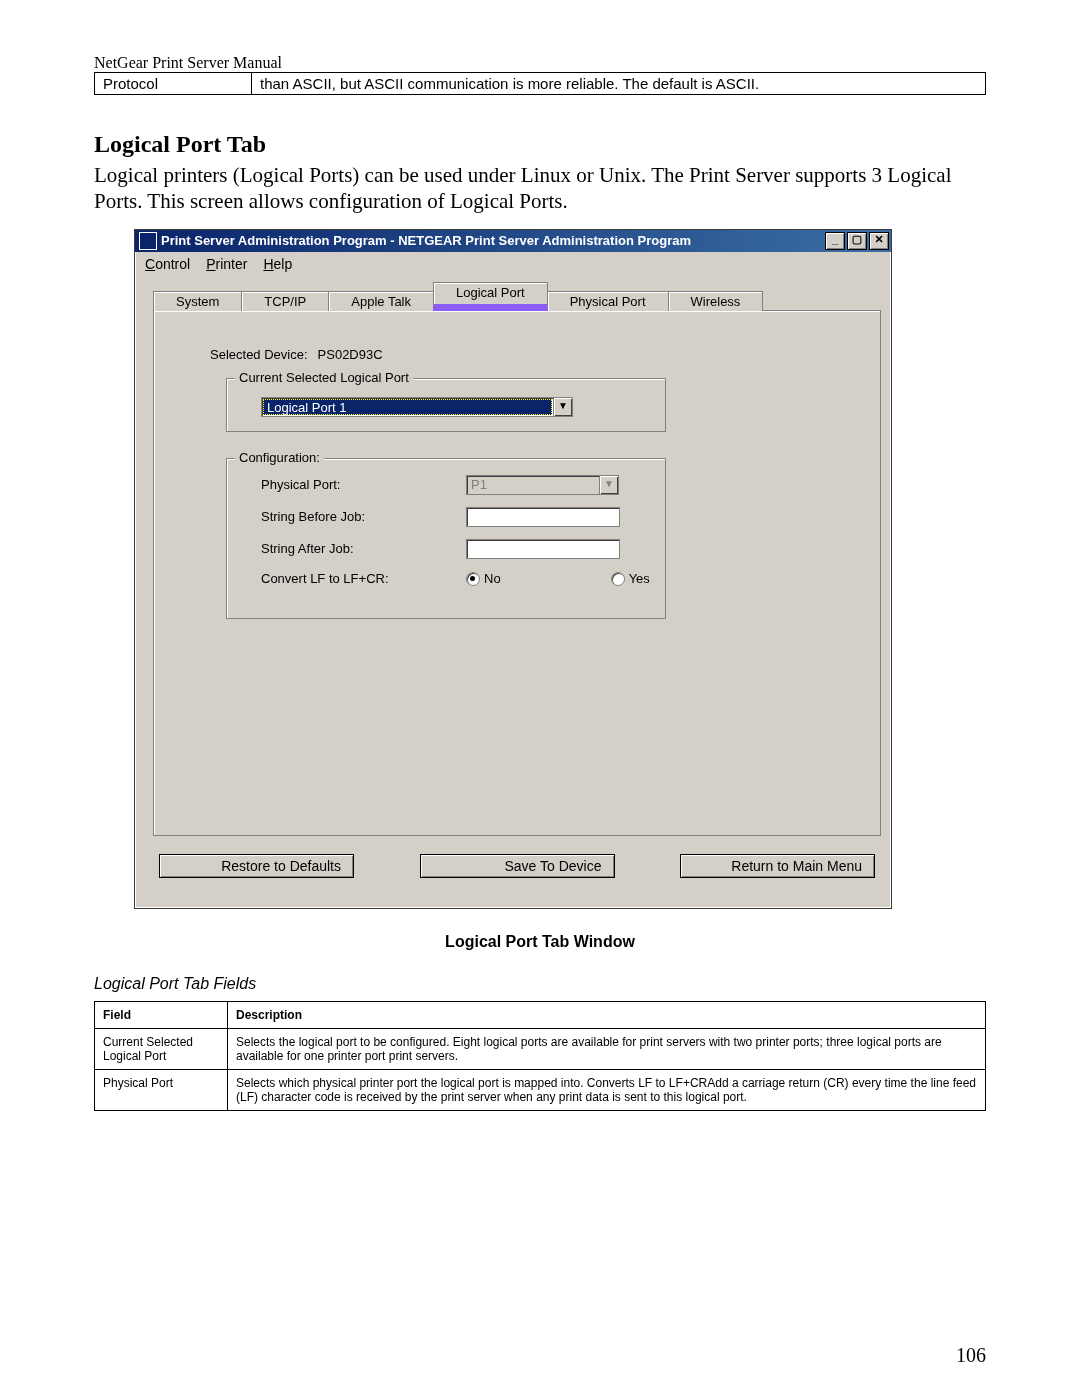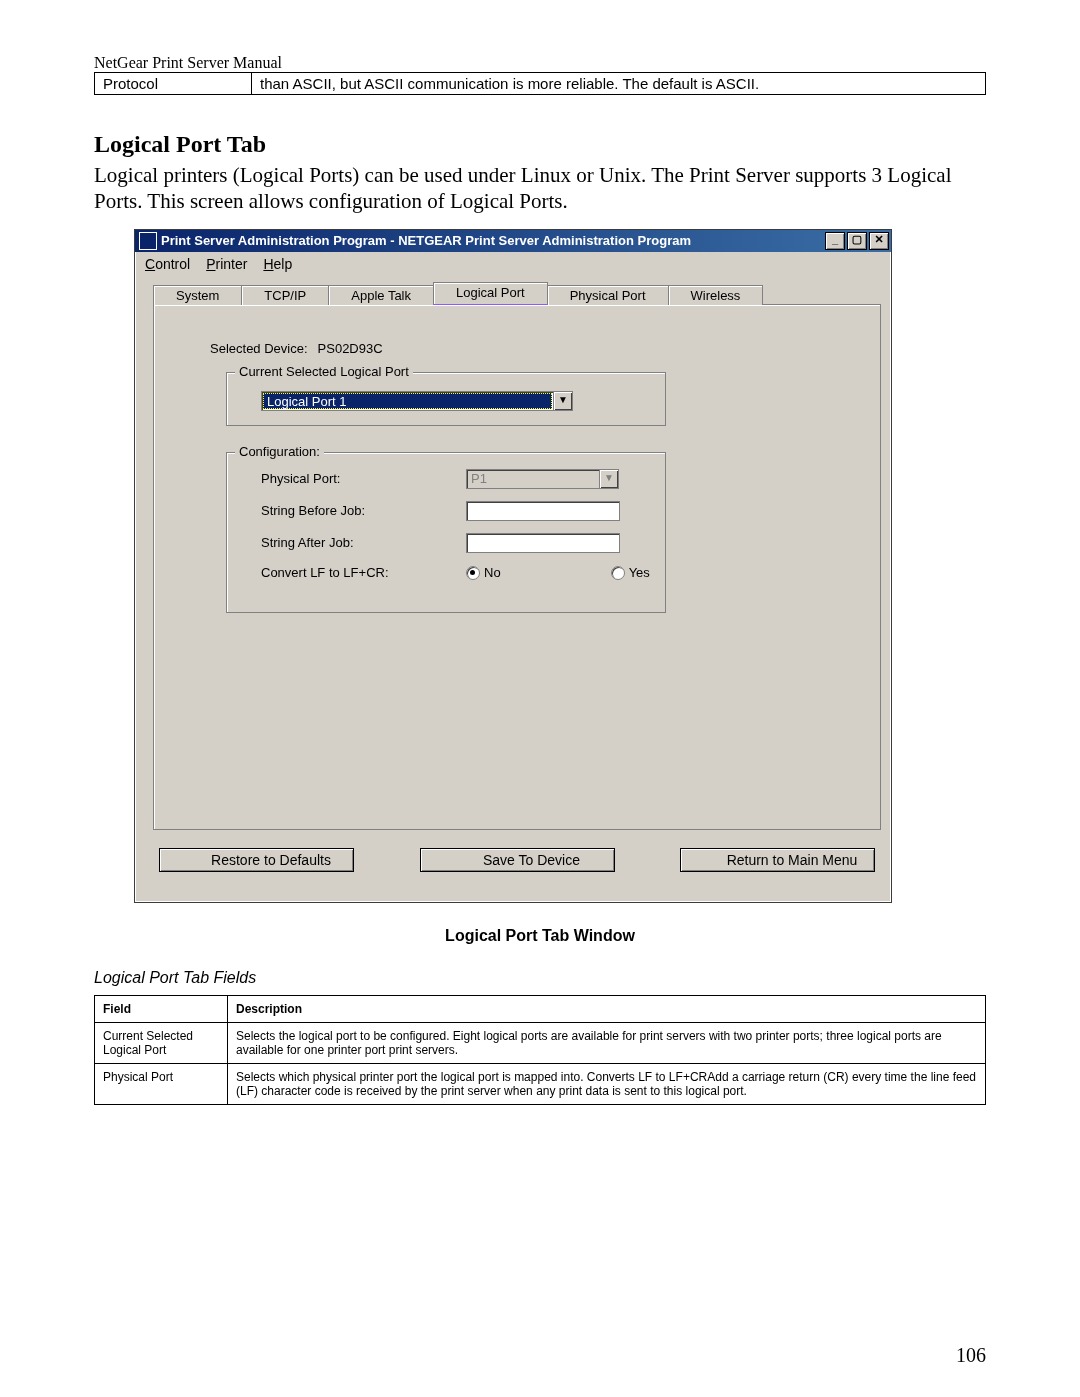--- a/index.html
+++ b/index.html
@@ -93,21 +93,21 @@
     border-bottom: none;
     background:#d4d0c8;
     font-size:13px;
     position:relative;
     margin-right:-1px;
     box-shadow: inset 1px 1px 0 #fff;
   }
   .tab.active {
     background:#d4d0c8;
     z-index:2;
-    border-bottom:1px solid #8b5cf6;
+    border-bottom:7px solid #8b5cf6;
     padding-bottom:4px;
     margin-top:-2px;
     text-align:center;
   }
   .tabpanel {
     border:1px solid #808080;
     box-shadow: inset 1px 1px 0 #fff;
     padding: 36px 28px 30px 36px;
     min-height: 458px;
   }
@@ -167,21 +167,21 @@
     box-shadow: inset 1px 1px 0 #fff, inset -1px -1px 0 #808080;
     padding: 3px 12px;
     font-size:14px;
     font-family: Tahoma, Arial, sans-serif;
   }
 
   .button-row {
     display:flex; justify-content:space-between;
     margin: 18px 6px 0 6px;
   }
-  .button-row .btn { min-width: 140px; text-align:center;padding-left:41px; }
+  .button-row .btn { min-width: 140px; text-align:right;padding-left:41px; }
 
   .config-group {
     border:1px solid #808080;
     box-shadow: inset 1px 1px 0 #fff;
     position: relative;
     margin: 26px 0 0 36px;
     width: 390px;
     padding: 16px 14px 20px 34px;
   }
   .config-group .legend {

